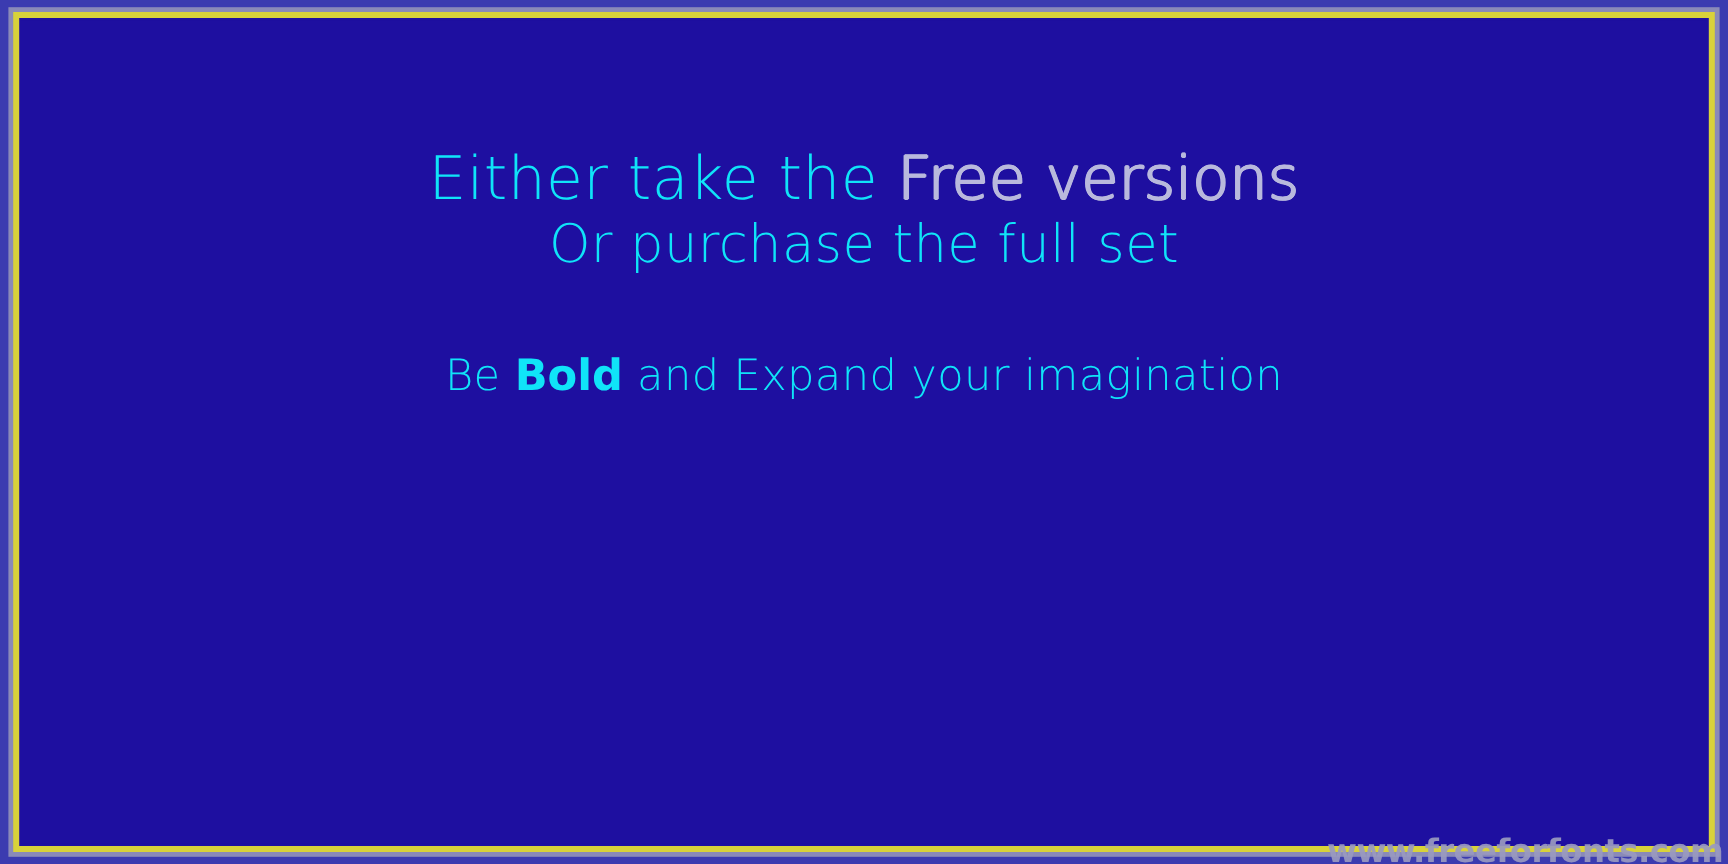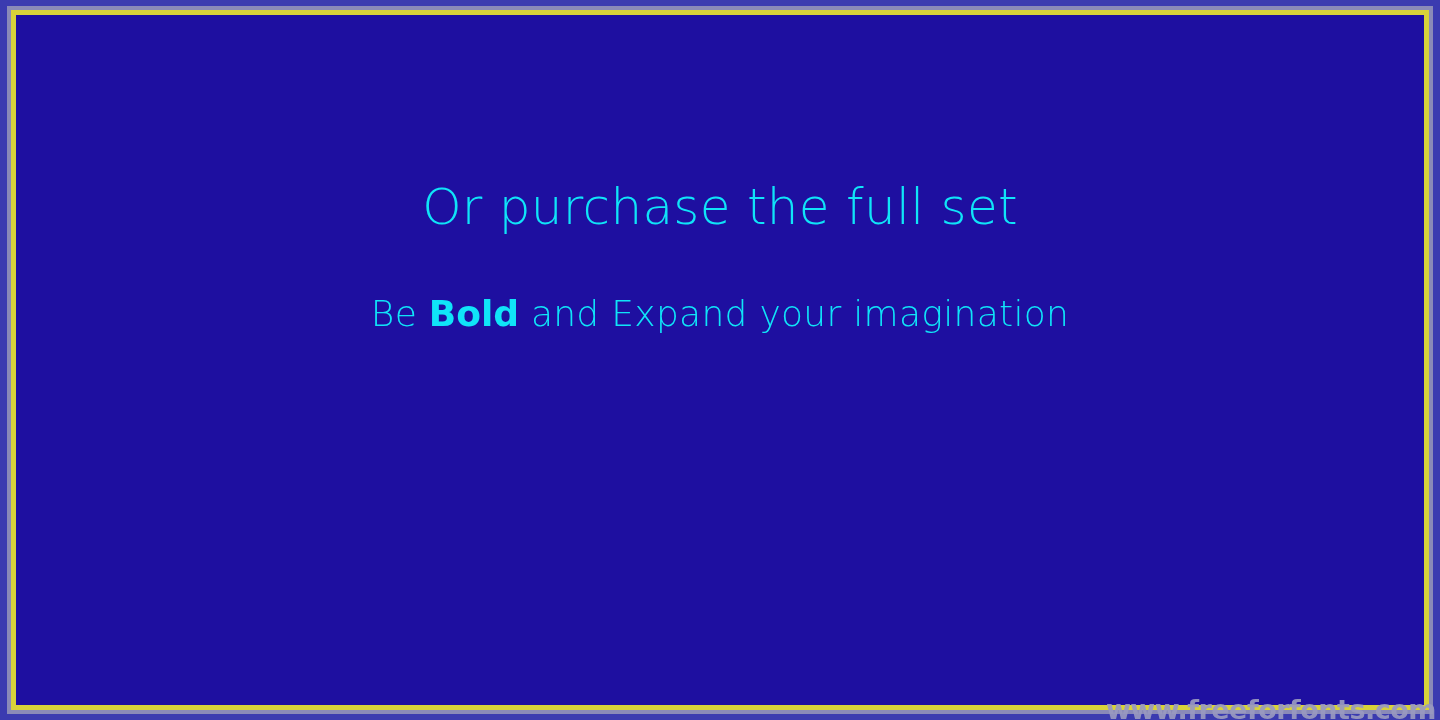--- a/index.html
+++ b/index.html
@@ -72,21 +72,21 @@
   }
 
   
   .thin {
     font-weight: 300;
     transform: scaleX(0.88);
     transform-origin: center center;
   }
 
   #line-1 { top: 124px; font-size: 50px; }
-  #line-2 { top: 182px; font-size: 50px; }
+  #line-2 { top: 182px; font-size: 44px; }
   #line-3 { top: 296px; font-size: 36px; }
   #line-4 { top: 470px; font-size: 50px; }
 
   
   .outlined {
     color: transparent;
     -webkit-text-stroke: 1px #b9b9dd;
     text-shadow:
       -1px  0 0 #b9b9dd,
        1px  0 0 #b9b9dd,
@@ -122,20 +122,23 @@
 <div id="stage">
 
   <div class="frame-outer"></div>
   <div class="frame-gray"></div>
   <div class="frame-gold"></div>
   <div class="frame-inner-shadow"></div>
   <div class="frame-field"></div>
 
   <div class="content">
 
+    <div id="line-1" class="spec-line">
+      <span class="thin">Either take the </span><span class="thin outlined">Free versions</span>
+    </div>
 
     <div id="line-2" class="spec-line">
       <span class="thin">Or purchase the full set</span>
     </div>
 
     <div id="line-3" class="spec-line">
       <span class="thin">Be </span><span class="thin heavy">Bold</span><span class="thin"> and Expand your imagination</span>
     </div>
 
 

